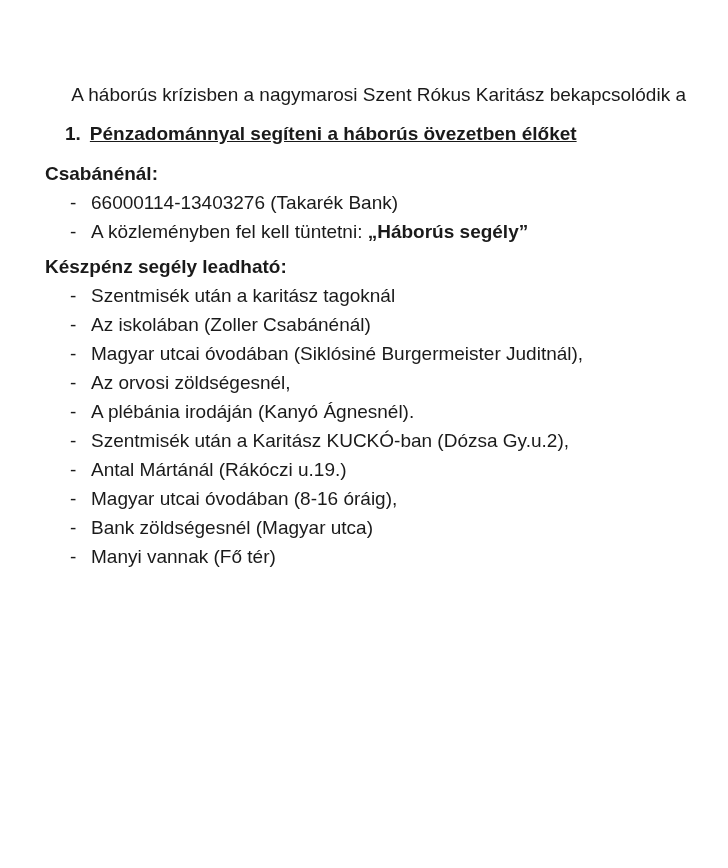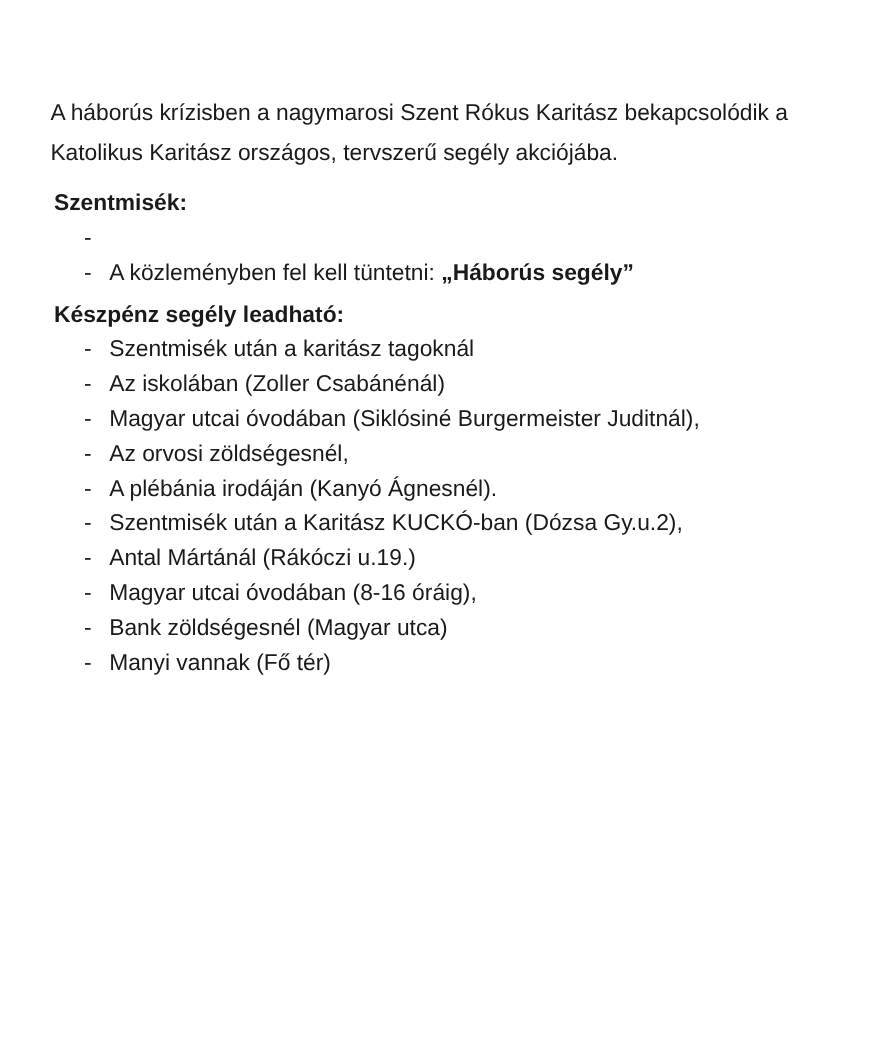--- a/index.html
+++ b/index.html
@@ -9,21 +9,21 @@
     height: 868px;
     background: #ffffff;
     color: #1a1a1a;
     font-family: "Liberation Sans", "DejaVu Sans", sans-serif;
     font-size: 19px;
     overflow: hidden;
     box-sizing: border-box;
     padding-top: 78px;
   }
   .title {
-    text-align: left;
+    text-align: right;
     line-height: 33px;
     padding: 0 42px;
   }
   .intro {
     margin: 36px 0 0 45px;
     line-height: 29px;
   }
   .num-heading {
     font-weight: bold;
     line-height: 29px;
@@ -55,31 +55,34 @@
   .btext { flex: 1; }
   .bold { font-weight: bold; text-align: right; }
 </style>
 </head>
 <body>
 
 <div class="page">
 
   <div class="title">
     <div>A háborús krízisben a nagymarosi Szent Rókus Karitász bekapcsolódik a</div>
-    <div>Katolikus Karitász országos, tervszerű segély akciójába.</div>
   </div>
 
 
+  <div class="num-heading h1">
+    <span class="num">1.</span><span class="htext">Pénzadománnyal segíteni a háborús övezetben élőket</span>
+  </div>
 
-  <div class="sub-label lbl-transfer">Szentmisék:</div>
+  <div class="sub-label lbl-transfer">Csabánénál:</div>
 
   <ul class="bullets ul-transfer">
     <li>
       <span class="marker">-</span>
       <div class="btext">
+        <div>66000114-13403276 (Takarék Bank)</div>
       </div>
     </li>
     <li>
       <span class="marker">-</span>
       <div class="btext">
         <span>A közleményben fel kell tüntetni: </span><span class="bold">„Háborús segély”</span>
       </div>
     </li>
   </ul>
 

